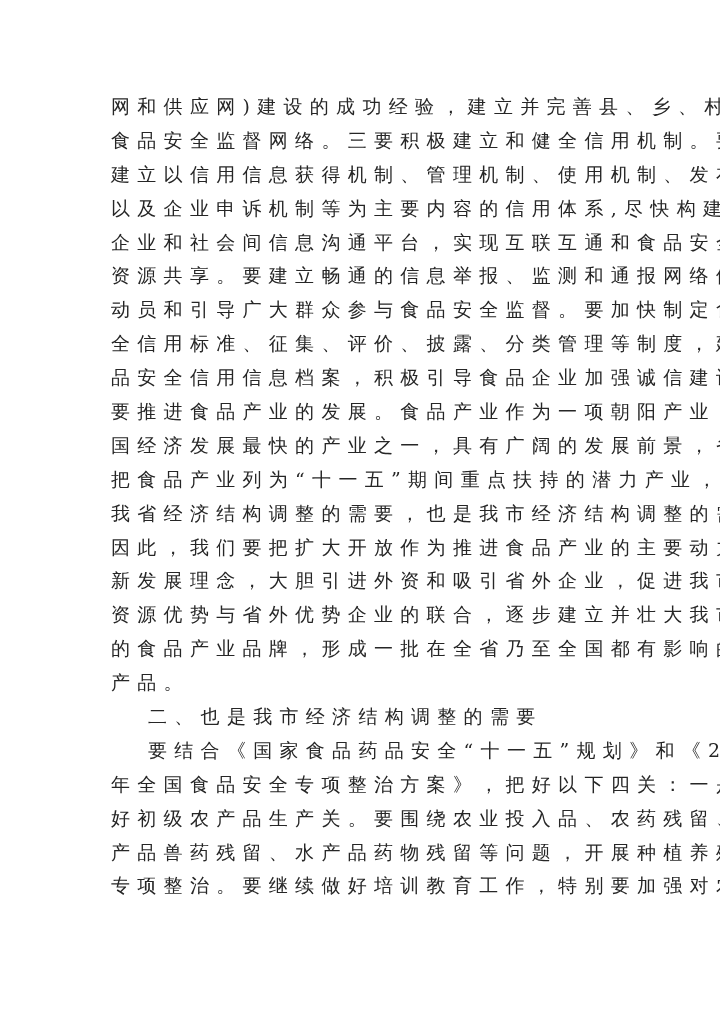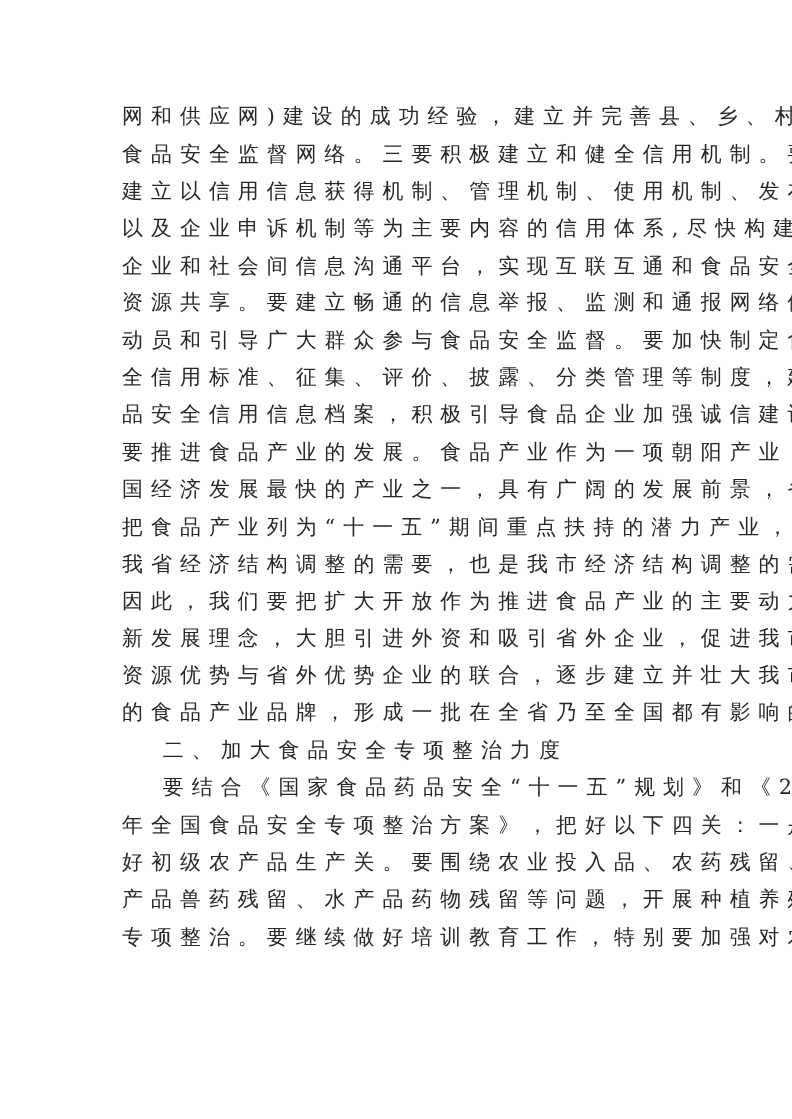--- a/index.html
+++ b/index.html
@@ -59,20 +59,21 @@
     <div class="line">全信用标准、征集、评价、披露、分类管理等制度，建立食</div>
     <div class="line">品安全信用信息档案，积极引导食品企业加强诚信建设。四</div>
     <div class="line">要推进食品产业的发展。食品产业作为一项朝阳产业，是全</div>
     <div class="line">国经济发展最快的产业之一，具有广阔的发展前景，省政府</div>
     <div class="line">把食品产业列为“十一五”期间重点扶持的潜力产业，即是</div>
     <div class="line">我省经济结构调整的需要，也是我市经济结构调整的需要。</div>
     <div class="line">因此，我们要把扩大开放作为推进食品产业的主要动力，创</div>
     <div class="line">新发展理念，大胆引进外资和吸引省外企业，促进我市食品</div>
     <div class="line">资源优势与省外优势企业的联合，逐步建立并壮大我市自己</div>
     <div class="line">的食品产业品牌，形成一批在全省乃至全国都有影响的名优</div>
-    <div class="line heading">二、加大食品安全专项整治力度</div>
+    <div class="line">产品。</div>
+    <div class="line heading">二、也是我市经济结构调整的需要</div>
     <div class="line indent">要结合《国家食品药品安全“十一五”规划》和《2007</div>
     <div class="line">年全国食品安全专项整治方案》，把好以下四关：一是要把</div>
     <div class="line">好初级农产品生产关。要围绕农业投入品、农药残留、禽畜</div>
     <div class="line">产品兽药残留、水产品药物残留等问题，开展种植养殖环节</div>
     <div class="line">专项整治。要继续做好培训教育工作，特别要加强对农民的</div>
   </div>
 </div>
 
 </body></html>

